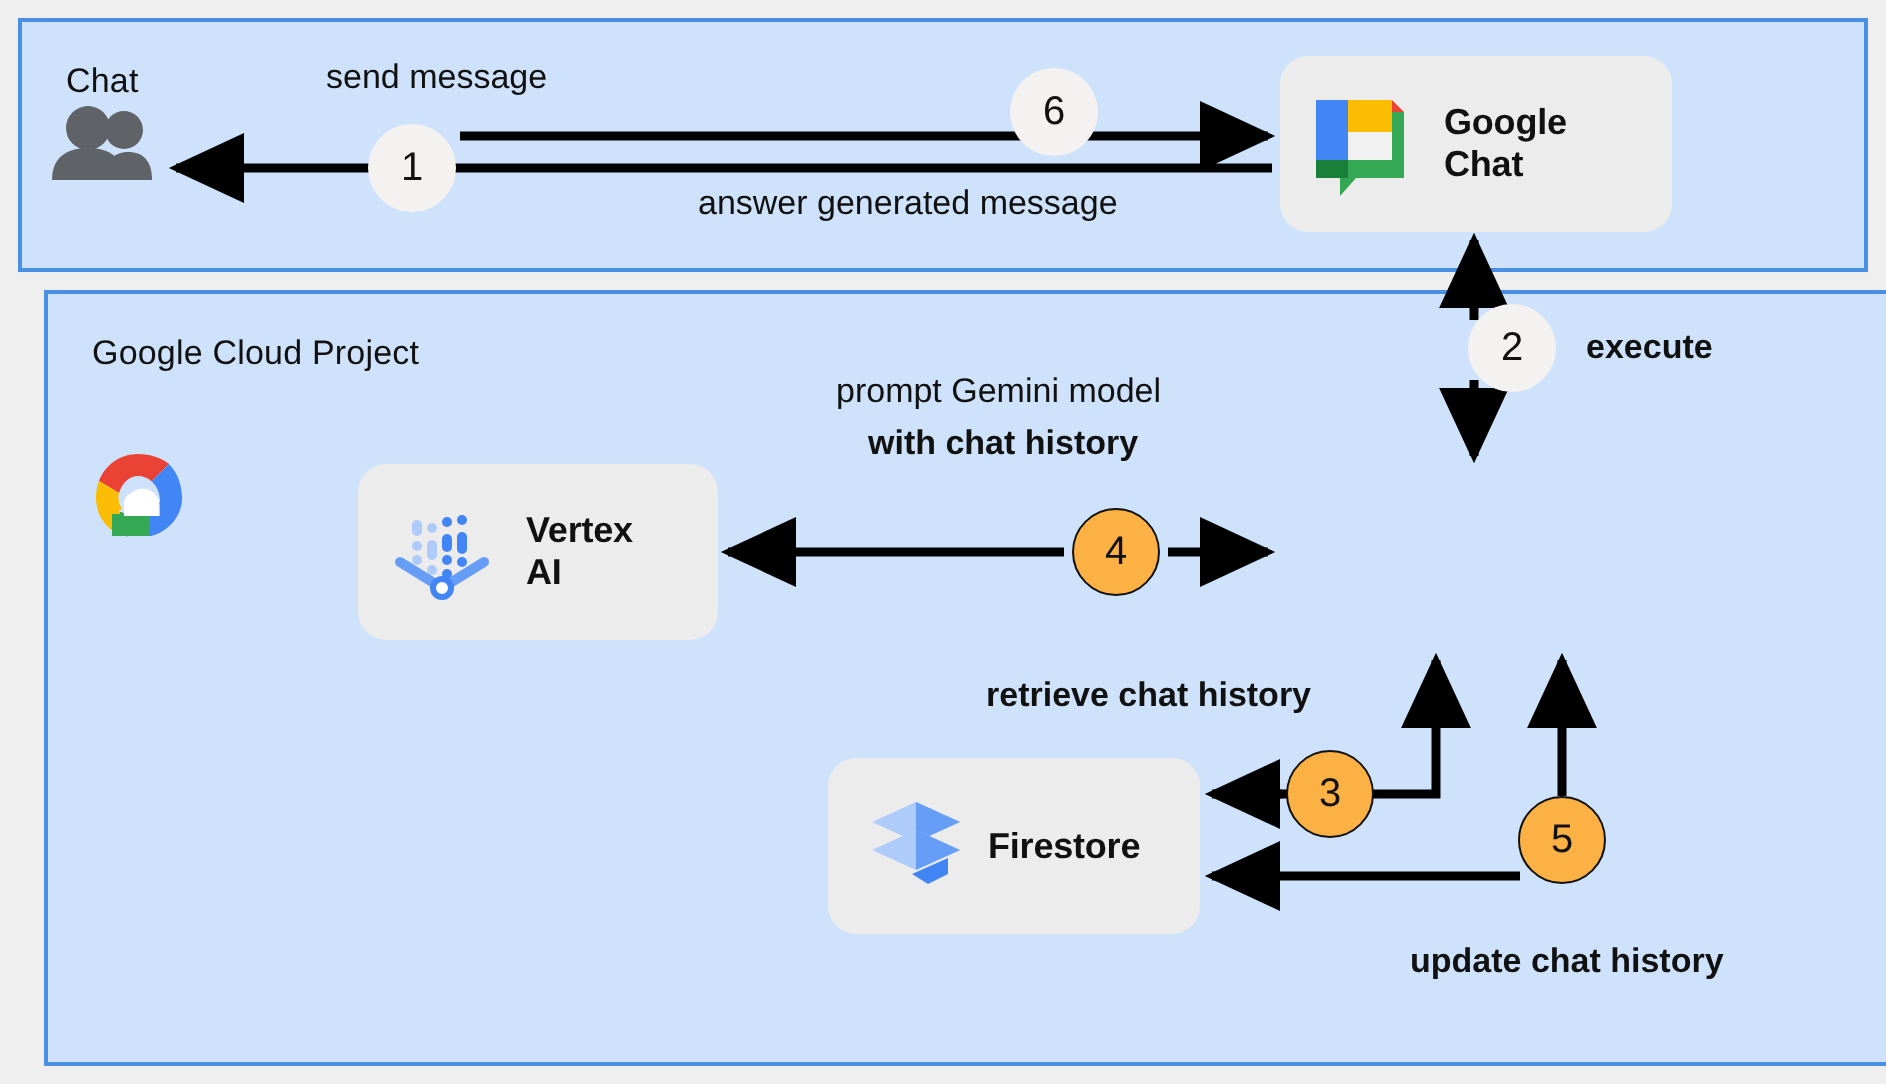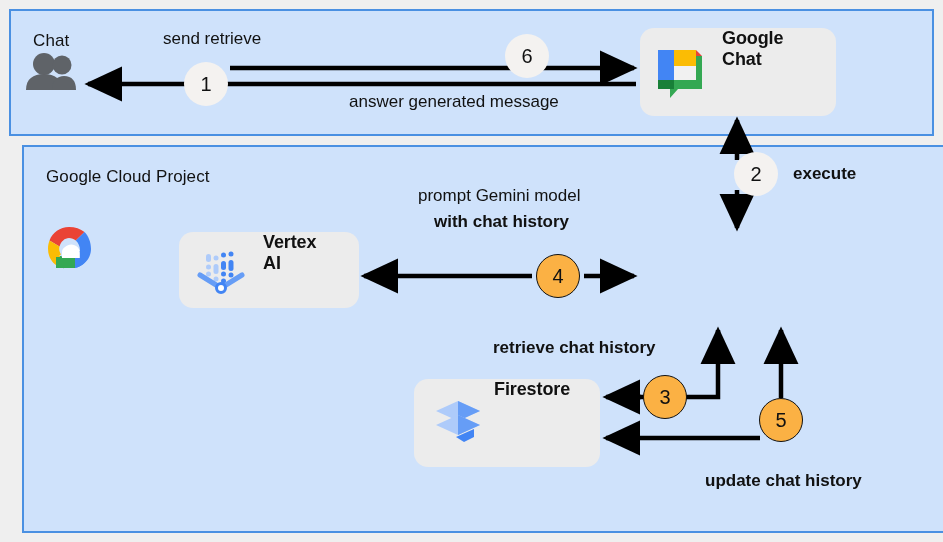--- a/index.html
+++ b/index.html
@@ -35,20 +35,21 @@
     letter-spacing: 0.1px;
   }
   #label-user { left: 22px; top: 19px; }
   #label-gcp  { left: 22px; top: 19px; width: 170px; }
 
   .node {
     position: absolute;
     background: #ececec;
     border-radius: 14px;
     display: flex;
+    align-items: center;
     box-sizing: border-box;
   }
   .node .node-icon {
     flex: 0 0 auto;
     display: flex;
     align-items: center;
     justify-content: center;
   }
   .node .node-text {
     font-size: 18px;
@@ -56,21 +57,21 @@
     color: #111;
     line-height: 21px;
     letter-spacing: -0.1px;
   }
 
   #node-google-chat {
     left: 640px; top: 28px; width: 196px; height: 88px;
     padding-left: 12px; gap: 14px;
   }
   #node-vertex-ai {
-    left: 179px; top: 232px; width: 180px; height: 76px;
+    left: 179px; top: 232px; width: 180px; height: 88px;
     padding-left: 14px; gap: 14px;
   }
   #node-cloud-function {
     left: 640px; top: 232px; width: 196px; height: 88px;
     padding-left: 10px; gap: 10px;
   }
   #node-firestore {
     left: 414px; top: 379px; width: 186px; height: 88px;
     padding-left: 16px; gap: 8px;
   }
@@ -250,21 +251,21 @@
         <path d="M6 16 L28 6 L50 16 L28 26 Z" fill="#aecbfa"></path>
         <path d="M28 6 L50 16 L28 26 Z" fill="#669df6"></path>
         <path d="M6 30 L28 20 L50 30 L28 40 Z" fill="#aecbfa"></path>
         <path d="M28 20 L50 30 L28 40 Z" fill="#669df6"></path>
         <path d="M26 42 L44 34 L44 42 L34 47 Z" fill="#4285f4"></path>
       </svg>
     </div>
     <div class="node-text">Firestore</div>
   </div>
 
-  <div class="edge-label" id="lbl-send-message">send retrieve</div>
+  <div class="edge-label" id="lbl-send-message">send message</div>
 
   <div class="edge-label bold" id="lbl-answer-generated">answer generated message</div>
 
   <div class="edge-label" id="lbl-execute">execute</div>
 
   <div class="edge-label" id="lbl-prompt-1">prompt Gemini model</div>
 
   <div class="edge-label" id="lbl-prompt-2">with chat history</div>
 
   <div class="edge-label" id="lbl-retrieve">retrieve chat history</div>

